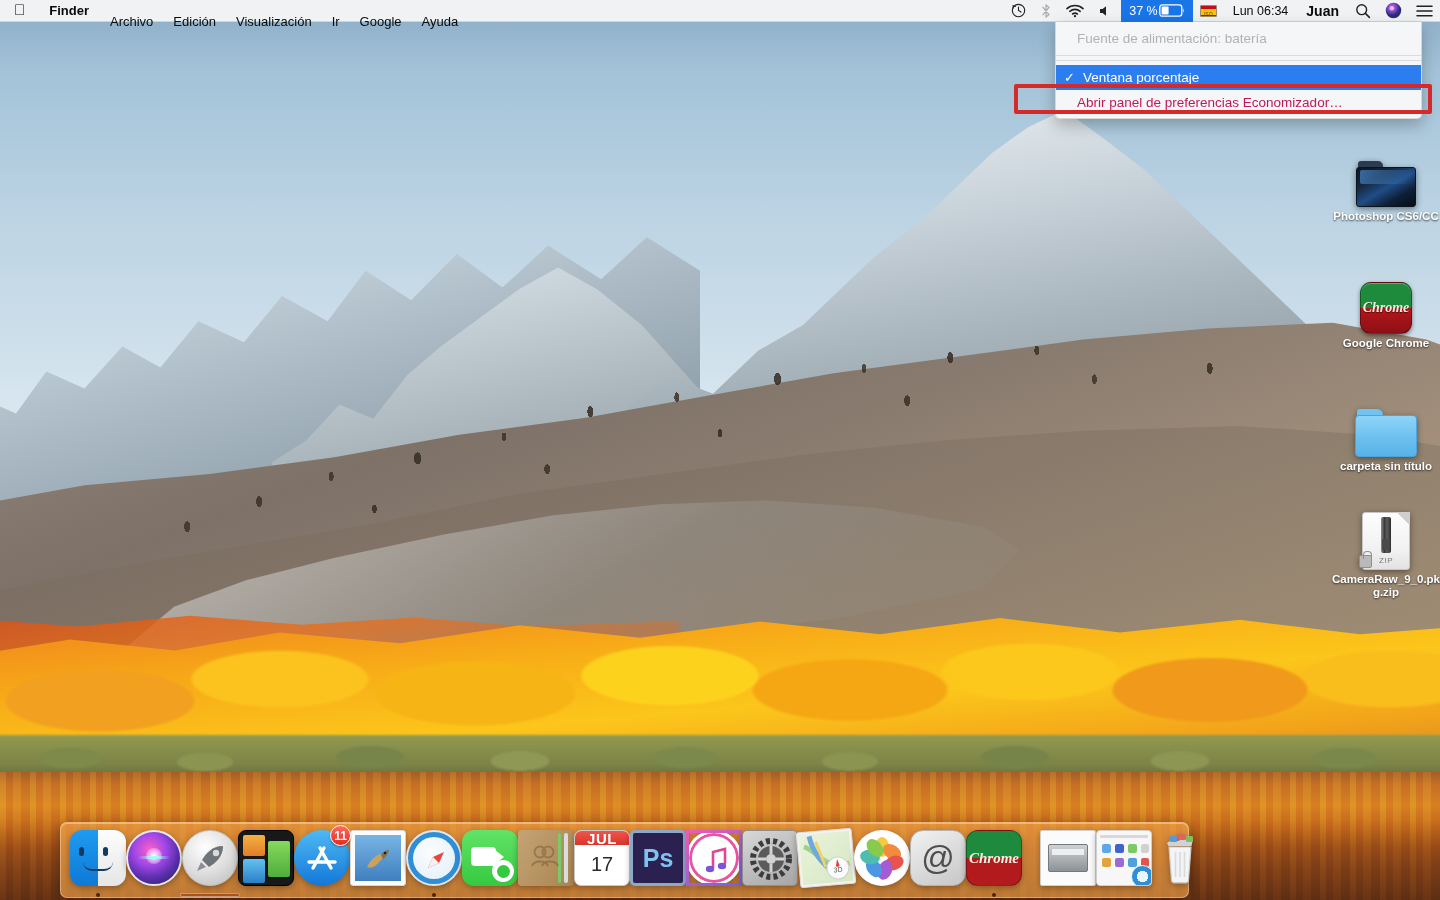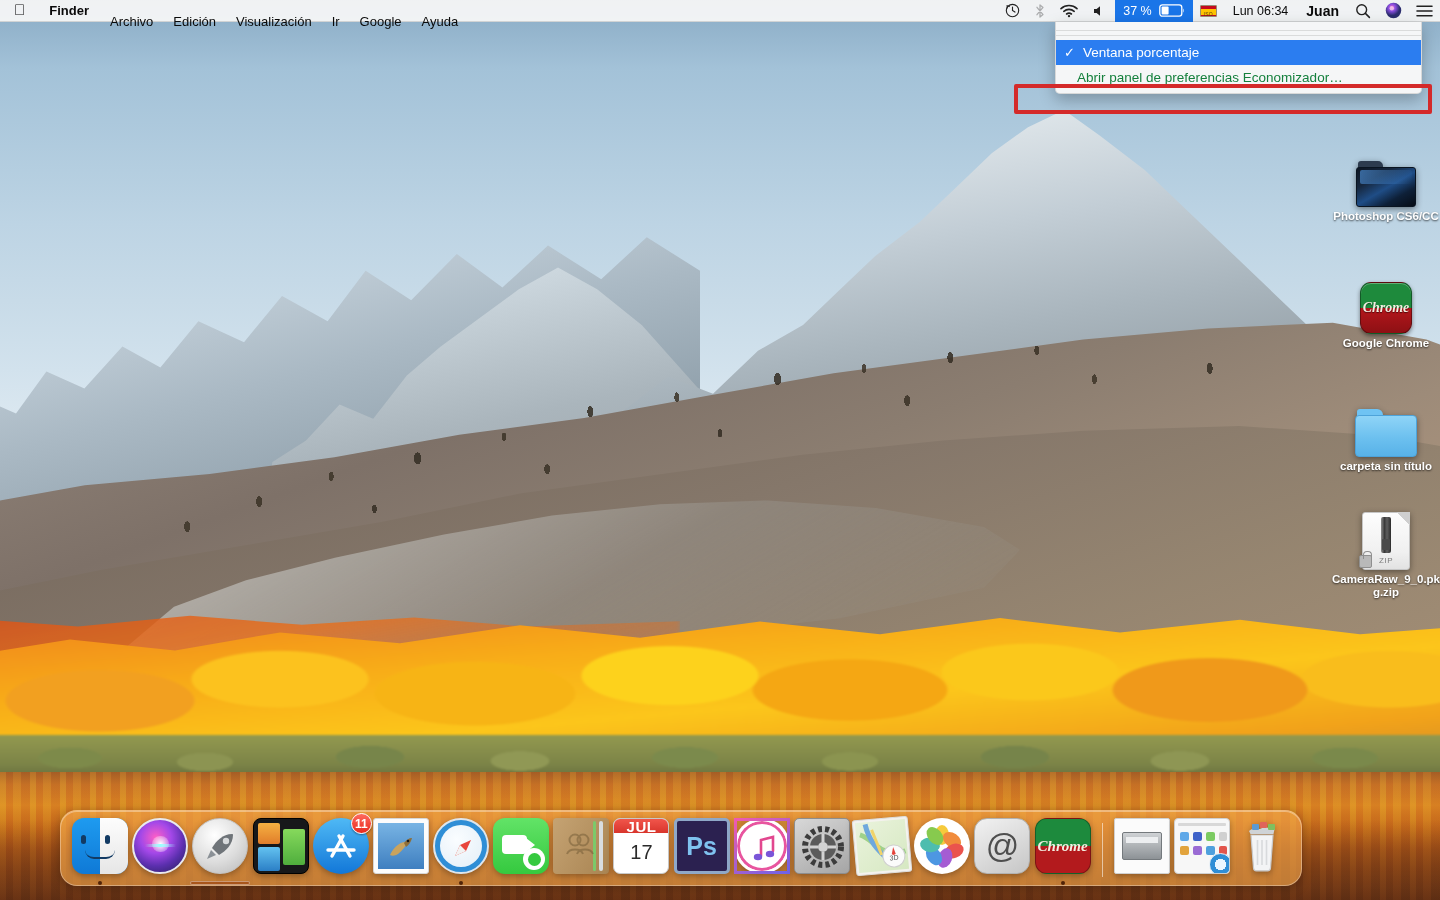--- a/index.html
+++ b/index.html
@@ -167,21 +167,21 @@
   .mb-item{
     padding:16px 10px; height:22px; line-height:22px; white-space:nowrap; cursor:default;
   }
   .mb-item.apple{ padding:0 13px 0 14px; font-size:15px; line-height:20px; }
   .mb-item.bold{ font-weight:bold; padding:0 11px; }
   .mb-status{
     height:22px; display:flex; align-items:center; padding:0 7px; cursor:default;
   }
   .mb-status.dim{ opacity:.33; }
   .mb-status.battery{
-    background:#1a75e8; color:#fff; padding:0 8px; gap:7px; font-size:12.5px;
+    background:#1a75e8; color:#fff; padding:0 8px; gap:1px; font-size:12.5px;
   }
   .mb-status.clock{ padding:0 9px; font-size:12.5px; }
   .mb-status.user{ padding:0 9px; font-weight:bold; font-size:14px; }
   .mb-status svg{ display:block; }
 
   .flagbox{
     width:17px; height:12px; border:1px solid #9b8d74; border-radius:1px;
     position:relative; overflow:hidden; background:#c60b1e;
   }
   .flagbox i{ position:absolute; left:0; right:0; height:6px; top:3px; background:#ffc400; display:block; }
@@ -205,21 +205,21 @@
   .bm-row{
     height:25px; display:flex; align-items:center; padding:0 12px 0 21px;
     white-space:nowrap;
   }
   .bm-row.disabled{ color:#b2b2b2; }
   .bm-sep{ height:1px; background:rgba(0,0,0,.11); margin:4px 0; }
   .bm-row.selected{
     background:#2b7df0; color:#fff; padding-left:8px; gap:6px;
   }
   .bm-check{ width:13px; font-size:13px; line-height:1; }
-  #battery-menu .bm-row.last{ color:#15803d; }
+  #battery-menu .bm-row.last{ color:#be185d; }
 
   
   #redbox{
     position:absolute; left:1014px; top:84px; width:418px; height:30px;
     border:4px solid #d42a2a; border-radius:2px; z-index:60; pointer-events:none;
   }
 
   
   .desk-icon{
     position:absolute; width:112px; text-align:center; z-index:10;
@@ -304,24 +304,24 @@
     position:absolute; left:-3px; bottom:2px; width:13px; height:13px;
     background:#b9b9b9; border-radius:2px; border:1px solid #8f8f8f;
   }
   .icon-zip .lock::before{
     content:""; position:absolute; left:3px; top:-5px; width:7px; height:7px;
     border:1.6px solid #8f8f8f; border-bottom:none; border-radius:4px 4px 0 0;
   }
 
   
   #dock{
-    position:absolute; left:60px; bottom:14px; width:1242px; height:76px;
+    position:absolute; left:60px; bottom:2px; width:1129px; height:76px;
     background:rgba(243,166,74,.62);
     border:1px solid rgba(255,255,255,.34);
-    border-radius:17px;
+    border-radius:7px;
     box-shadow:0 2px 12px rgba(0,0,0,.3), inset 0 1px 0 rgba(255,255,255,.35);
     display:flex; align-items:flex-start; padding:4px 9px 0; z-index:30;
   }
   .dock-item{
     width:62px; height:72px; position:relative;
     display:flex; flex-direction:column; align-items:center; justify-content:flex-start;
   }
   .dock-icon{
     width:56px; height:56px; margin-top:3px; position:relative;
     filter:drop-shadow(0 2px 3px rgba(0,0,0,.3));
@@ -488,20 +488,21 @@
       <svg width="17" height="14" viewBox="0 0 18 14">
           <g stroke="#222" stroke-width="1.5" stroke-linecap="round">
             <path d="M1 2h16M1 7h16M1 12h16"></path>
           </g>
         </svg>
     </div>
   </div>
 </div>
 
 <div id="battery-menu">
+  <div class="bm-row disabled">Fuente de alimentación: batería</div>
   <div class="bm-sep"></div>
   <div class="bm-sep"></div>
   <div class="bm-row selected">
     <span class="bm-check">✓</span>
     <span>Ventana porcentaje</span>
   </div>
   <div class="bm-row last">Abrir panel de preferencias Economizador…</div>
 </div>
 
 <div id="redbox"></div>

